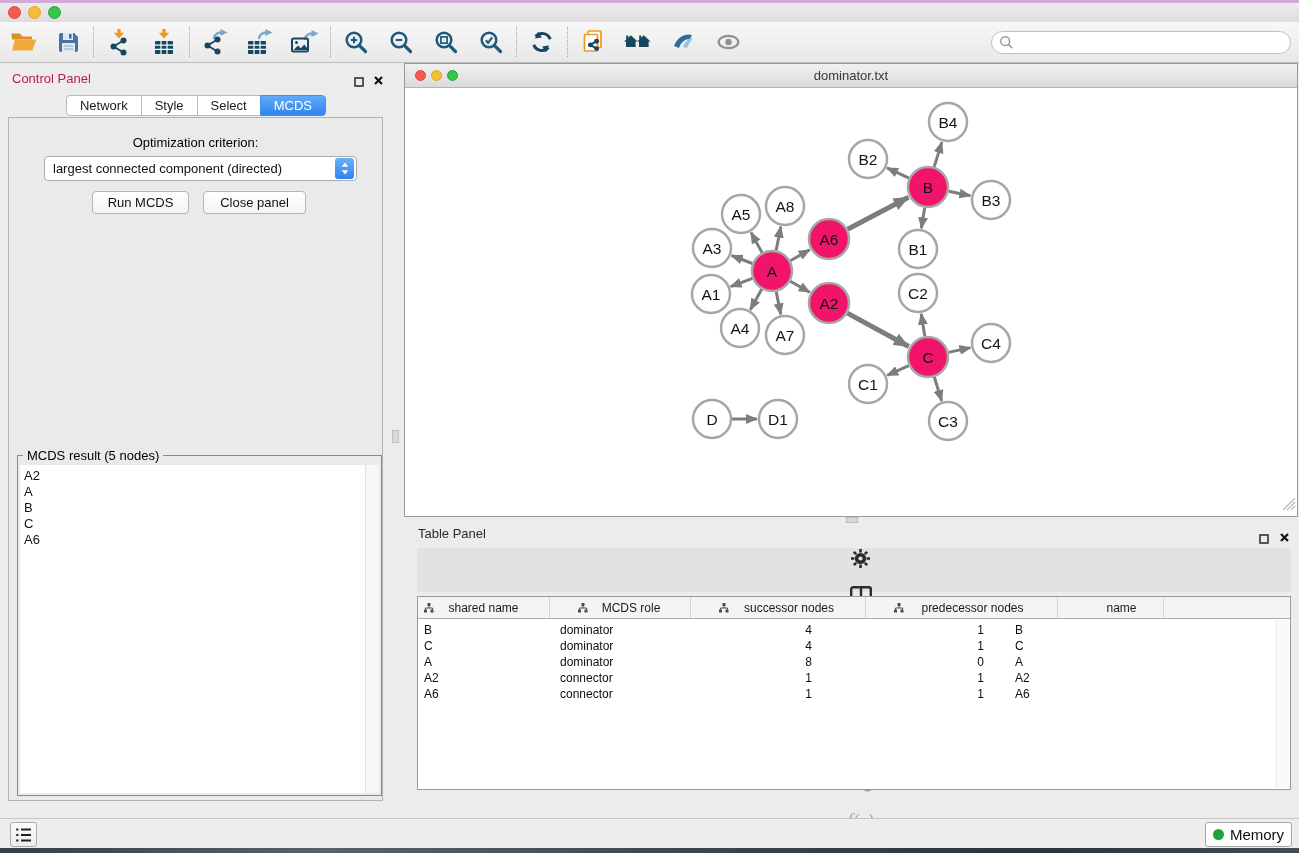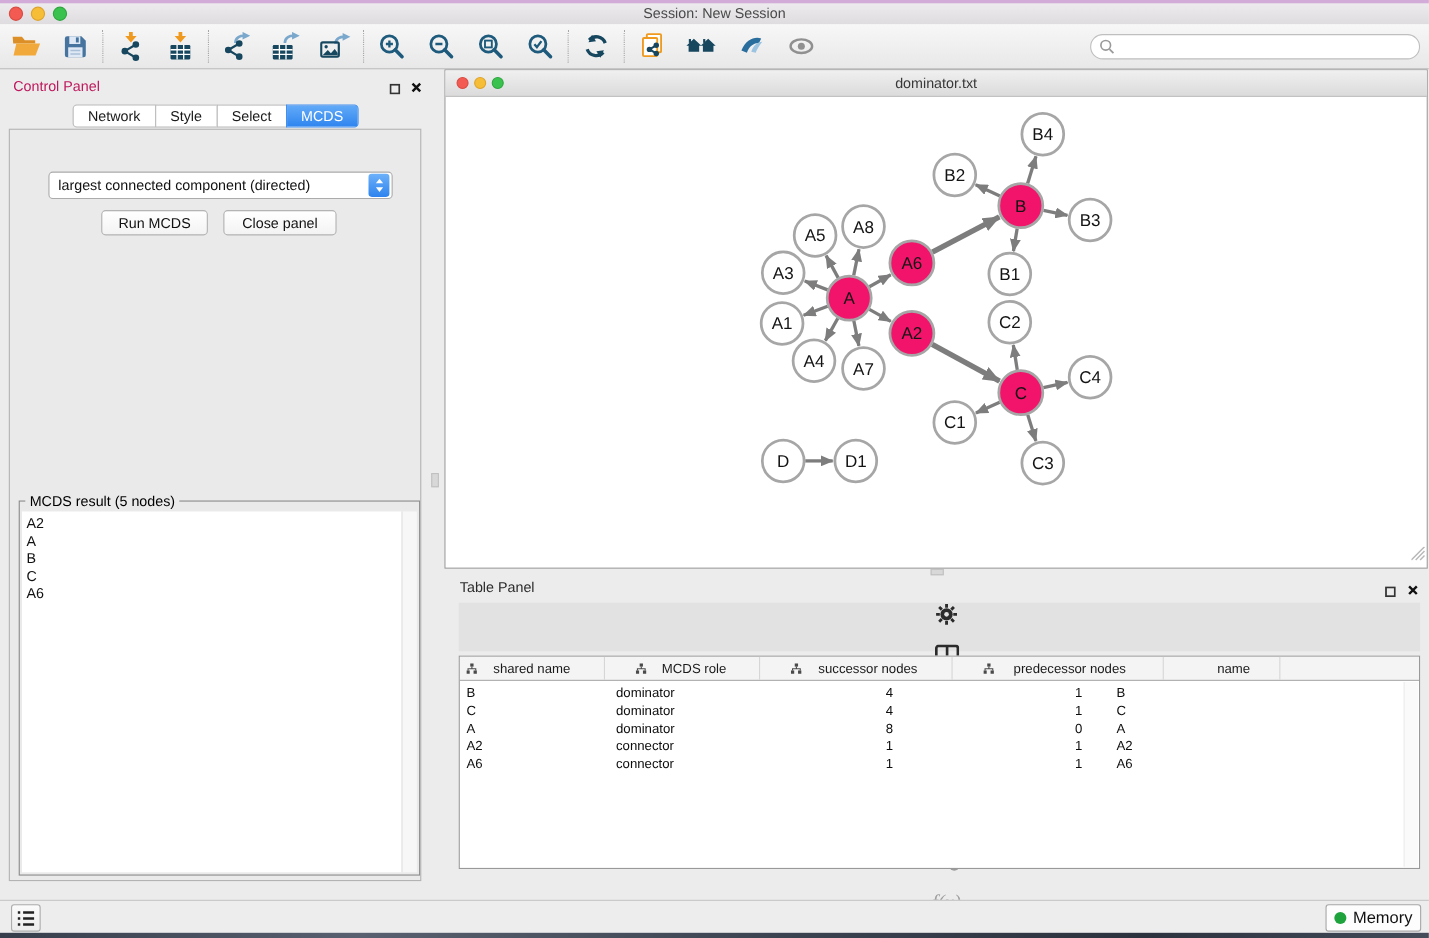--- a/index.html
+++ b/index.html
@@ -93,21 +93,20 @@
 <body>
 
 <div class="app">
 
   <div class="titlebar">
     <div class="lights">
       <span class="light red"></span>
       <span class="light yellow"></span>
       <span class="light green"></span>
     </div>
-    <div class="apptitle">Session: New Session</div>
   </div>
 
   <div class="toolbar">
     <div class="tgroup">
       <div class="tbtn">
         <svg width="27" height="24" viewBox="0 0 27 24">
             <path d="M1.5 3.5h8.5l2.5 3h9.5v3h-20z" fill="#dd8f27"></path>
             <path d="M4.8 9.5h21.7l-4.2 11h-20z" fill="#f2a93b"></path>
           </svg>
       </div>
@@ -274,20 +273,21 @@
     <div class="icon-close"><svg width="11" height="11" viewBox="0 0 11 11">
           <path d="M2 2l7 7M9 2l-7 7" stroke="#111" stroke-width="2.2"></path>
         </svg></div>
     <div class="cp-tabs">
       <div class="tab">Network</div>
       <div class="tab">Style</div>
       <div class="tab">Select</div>
       <div class="tab active">MCDS</div>
     </div>
     <div class="cp-box">
+      <div class="opt-label">Optimization criterion:</div>
       <div class="select">
         <span class="select-text">largest connected component (directed)</span>
         <span class="stepper">
             <svg width="8" height="13" viewBox="0 0 8 13">
               <path d="M4 0.5L7.3 4.7H0.7z" fill="#fff"></path>
               <path d="M4 12.5L7.3 8.3H0.7z" fill="#fff"></path>
             </svg>
           </span>
       </div>
       <div class="btn btn-run">Run MCDS</div>

